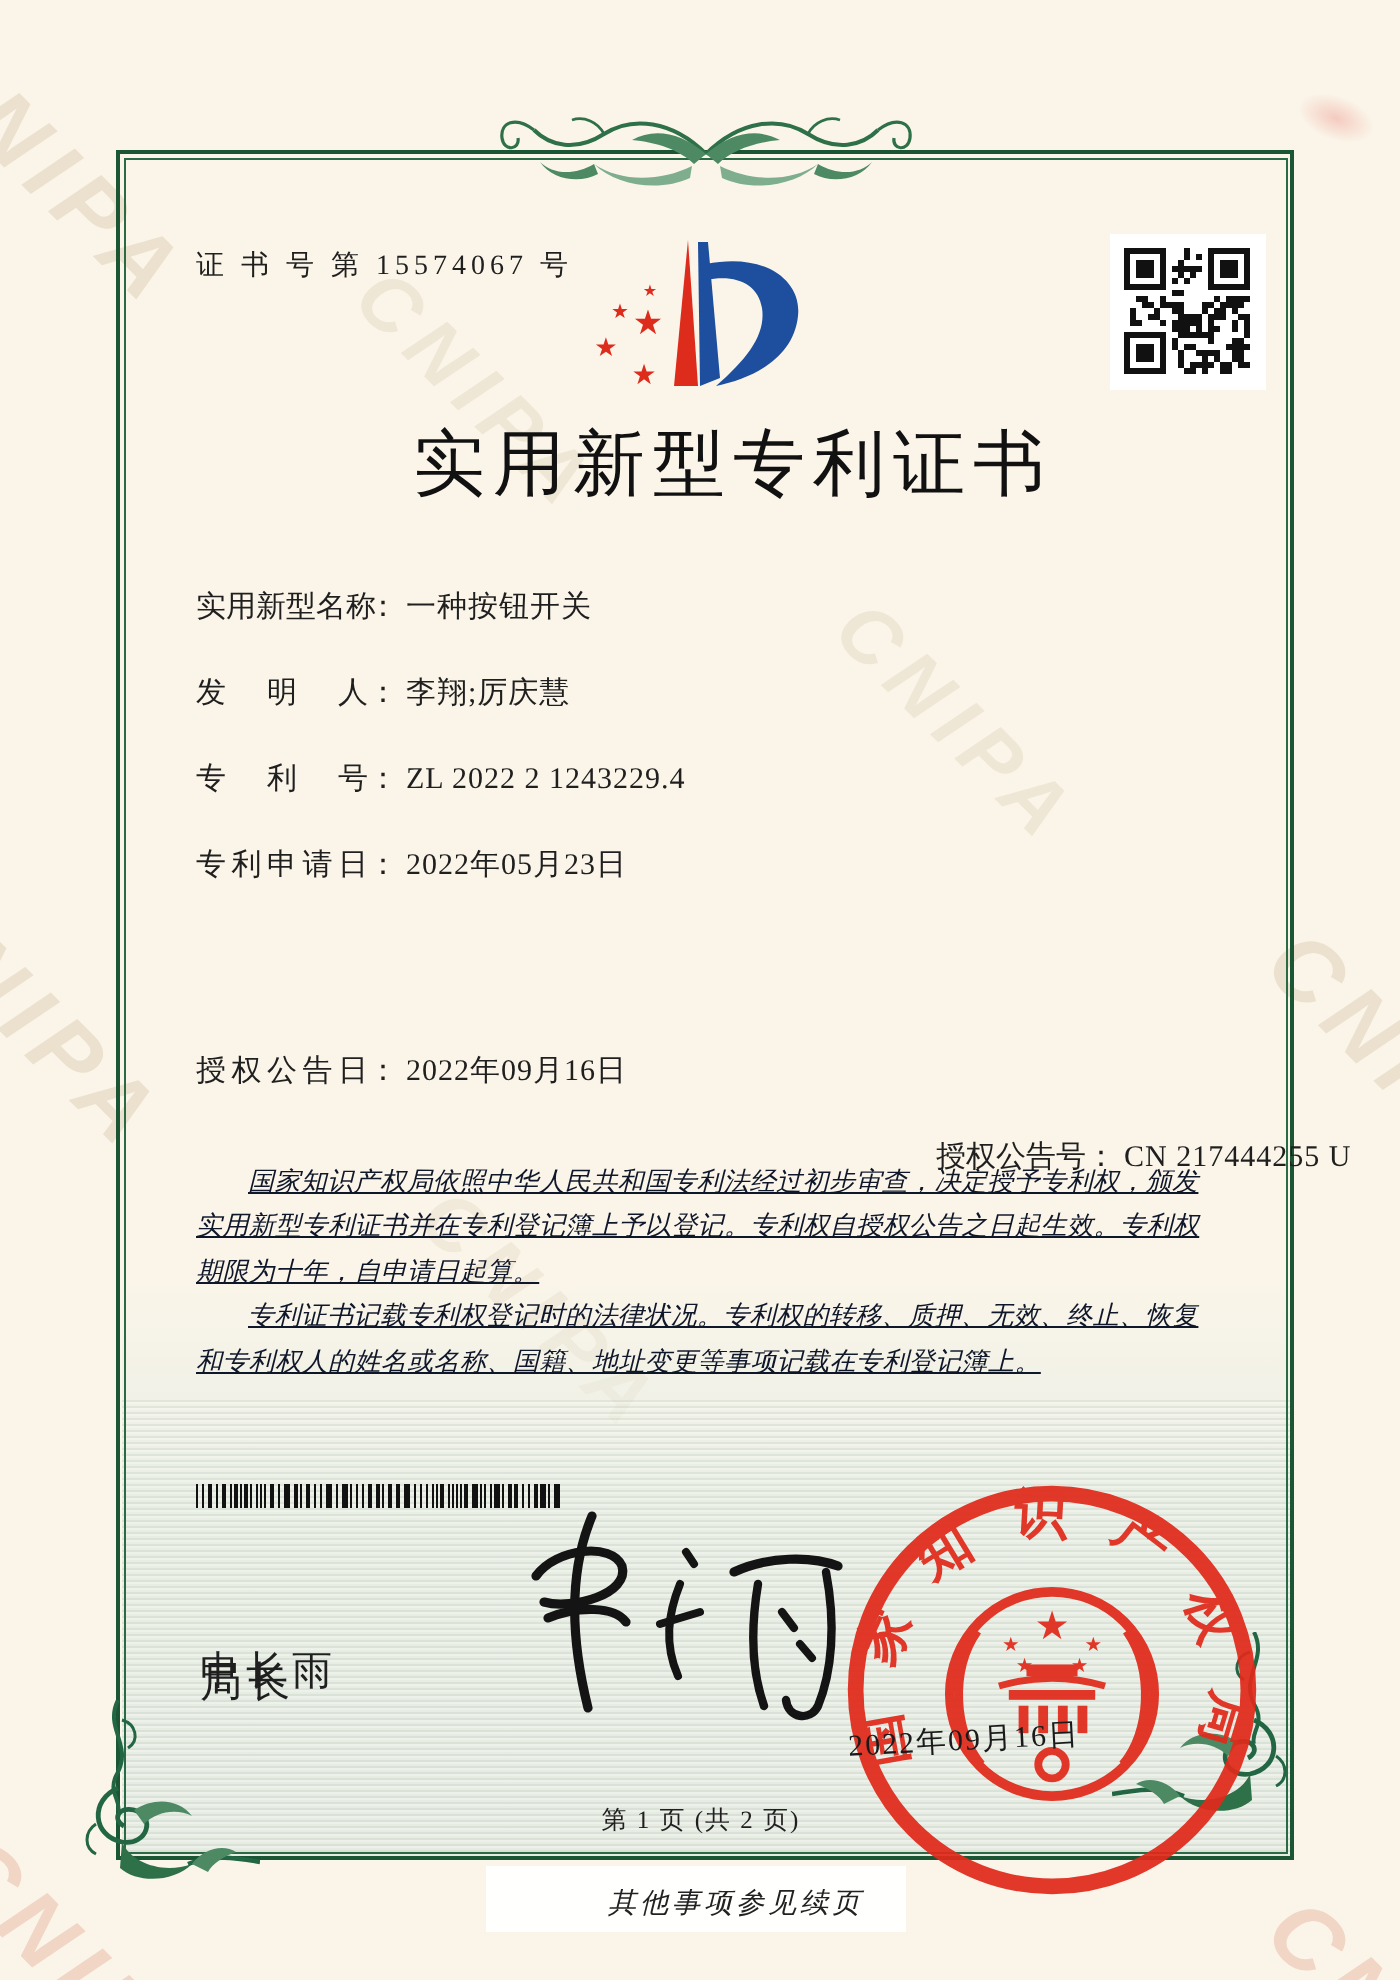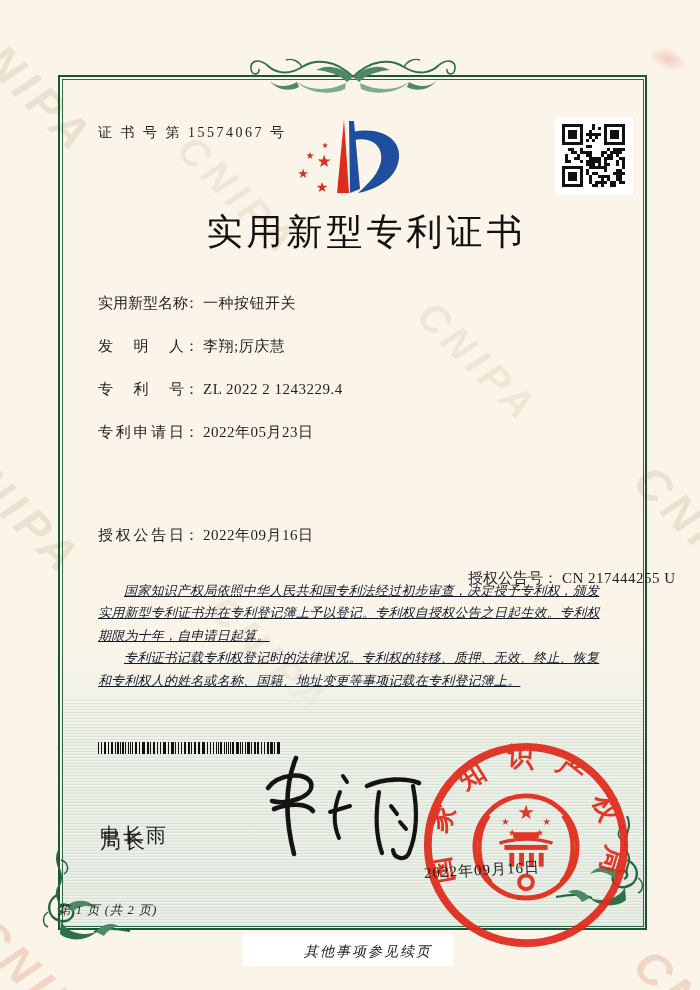--- a/index.html
+++ b/index.html
@@ -79,23 +79,22 @@
   .barcode{position:absolute; left:98px; top:742px;}
   .director-title{position:absolute; left:100px; top:791px; font-size:21px; letter-spacing:3px;margin-top:36px;}
   .director-name{position:absolute; left:100px; top:822px; font-size:20px; letter-spacing:3px;}
   .signature{position:absolute; left:244px; top:752px;}
   .seal{position:absolute; left:418px; top:737px; opacity:.93;}
   .seal-date{
     position:absolute; left:424px; top:860px; width:150px; font-size:15px;
     letter-spacing:1px; color:#1a1a1a; transform:rotate(-3deg); white-space:nowrap;
   }
   .page-info{
-    position:absolute; left:58px; top:902px; width:585px; text-align:left; font-size:12.5px;
+    position:absolute; left:58px; top:902px; width:585px; text-align:center; font-size:12.5px;
     letter-spacing:1px;
-    font-style:italic;
   }
   .note-band{
     position:absolute; left:243px; top:933px; width:210px; height:33px; background:rgba(255,255,255,.92);
   }
   .note{
     position:absolute; left:243px; top:943px; width:210px; text-align:center;
     font-size:14px; font-style:italic; letter-spacing:2px; color:#222;padding-left:20px;
   }
   
   .orn-top{position:absolute; left:242px; top:50px;}

